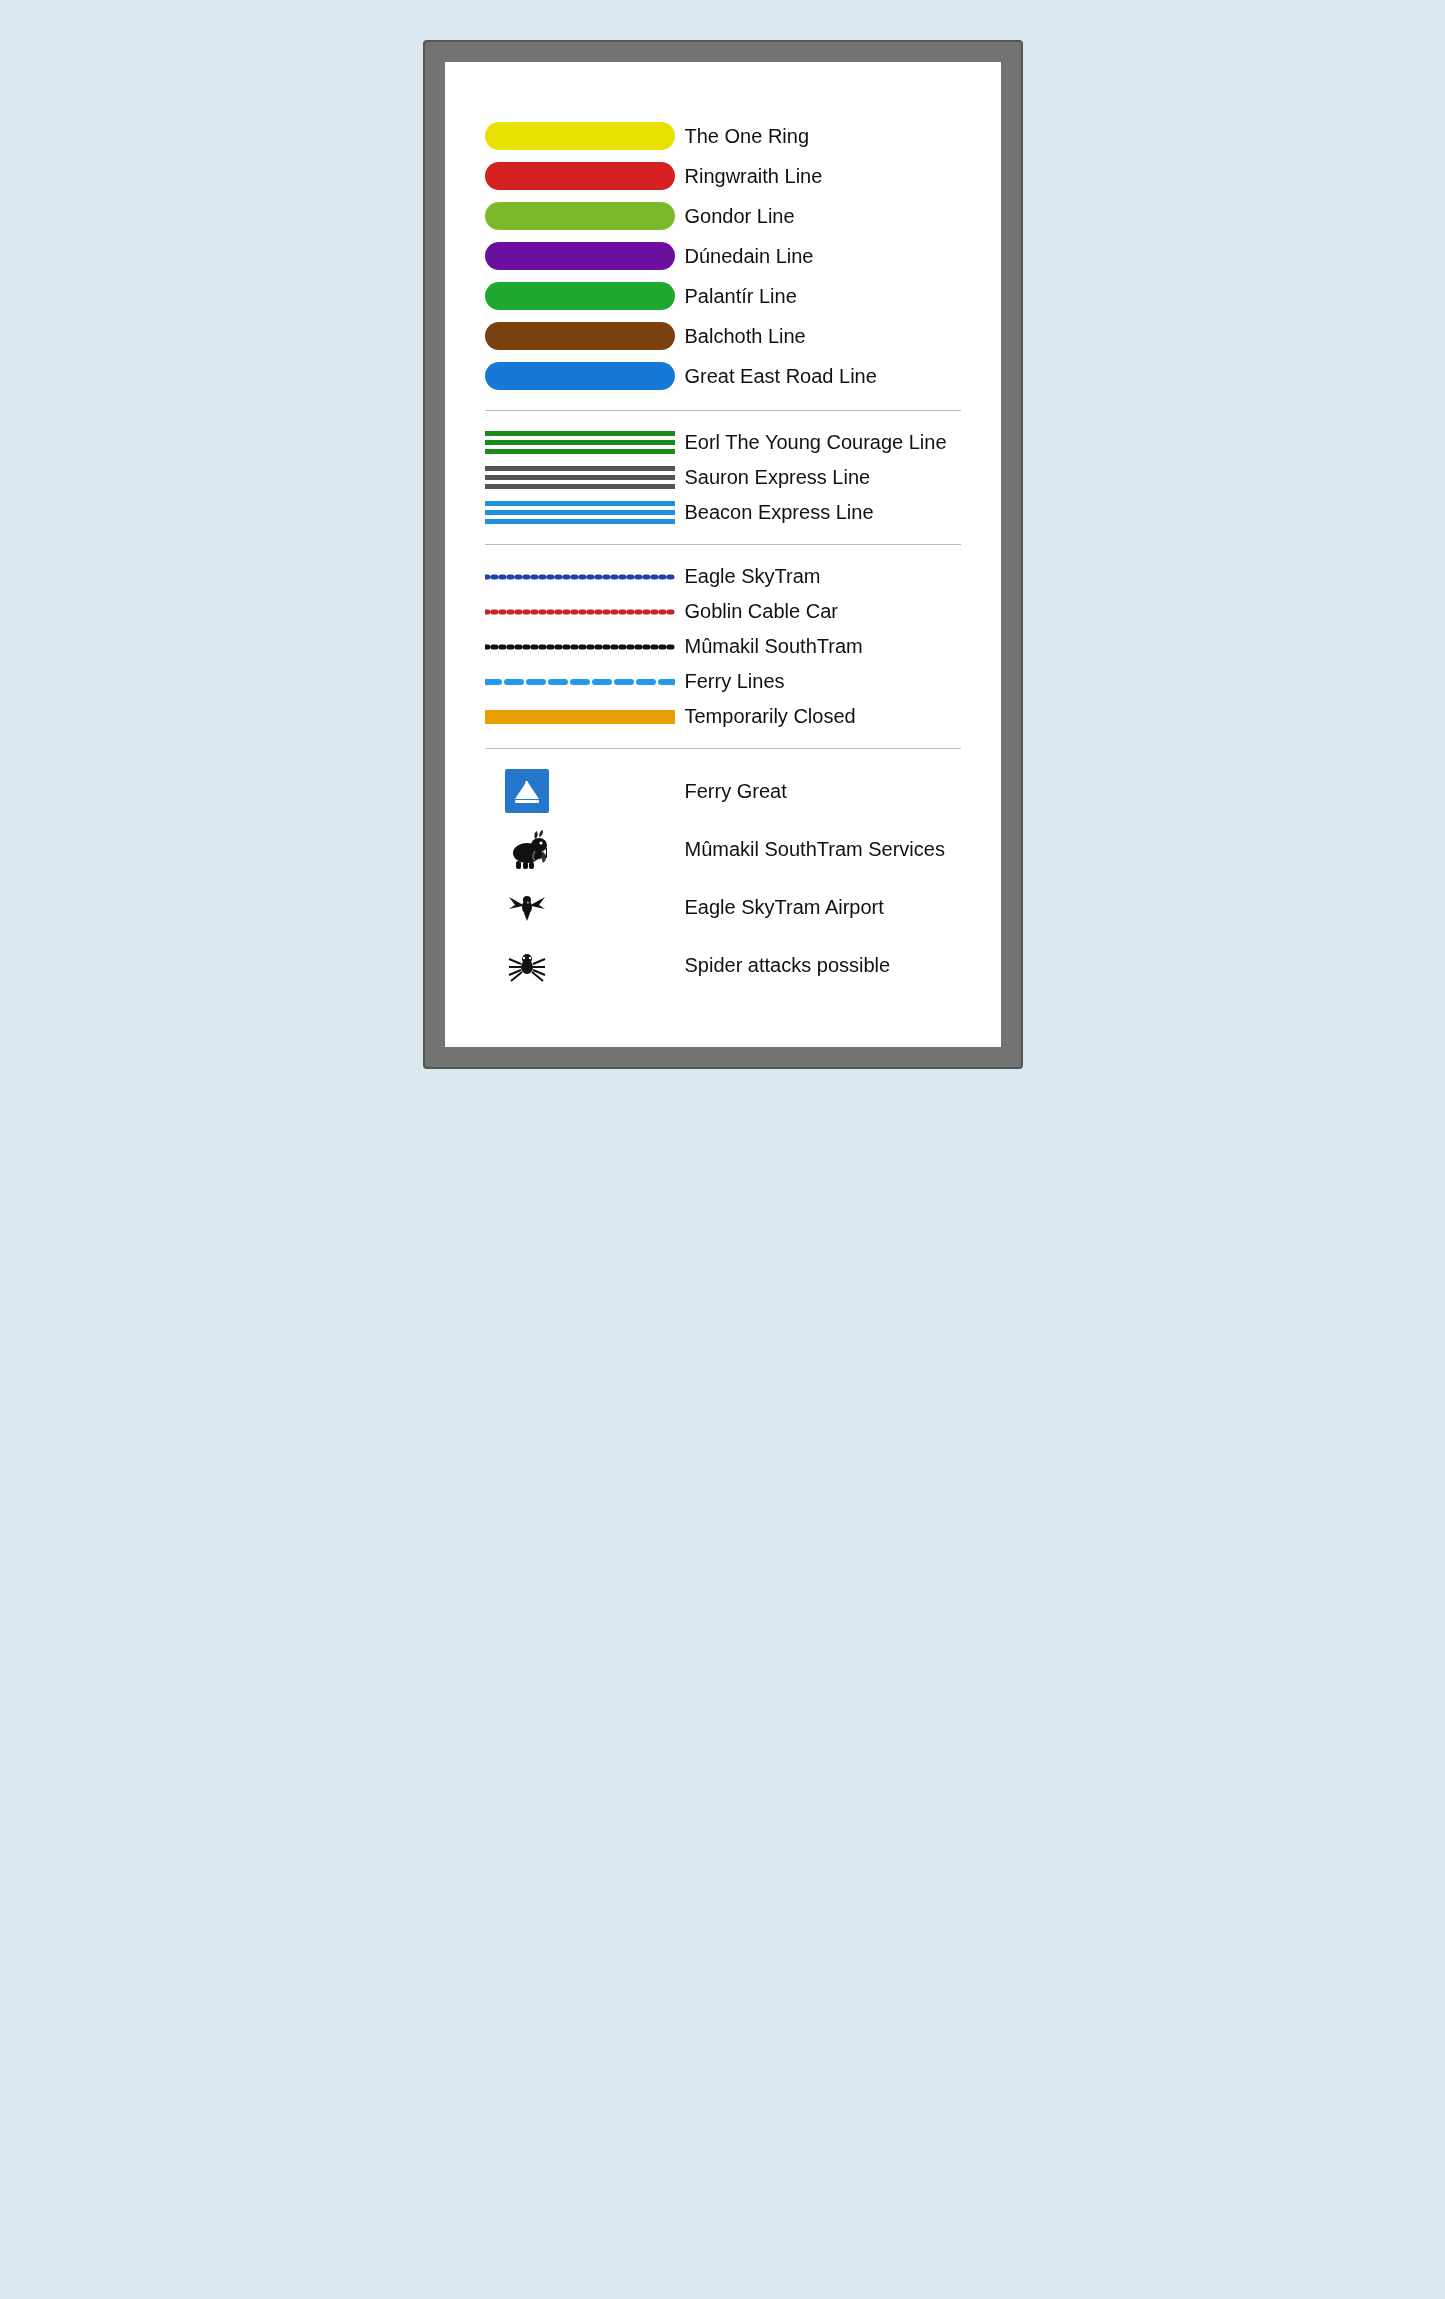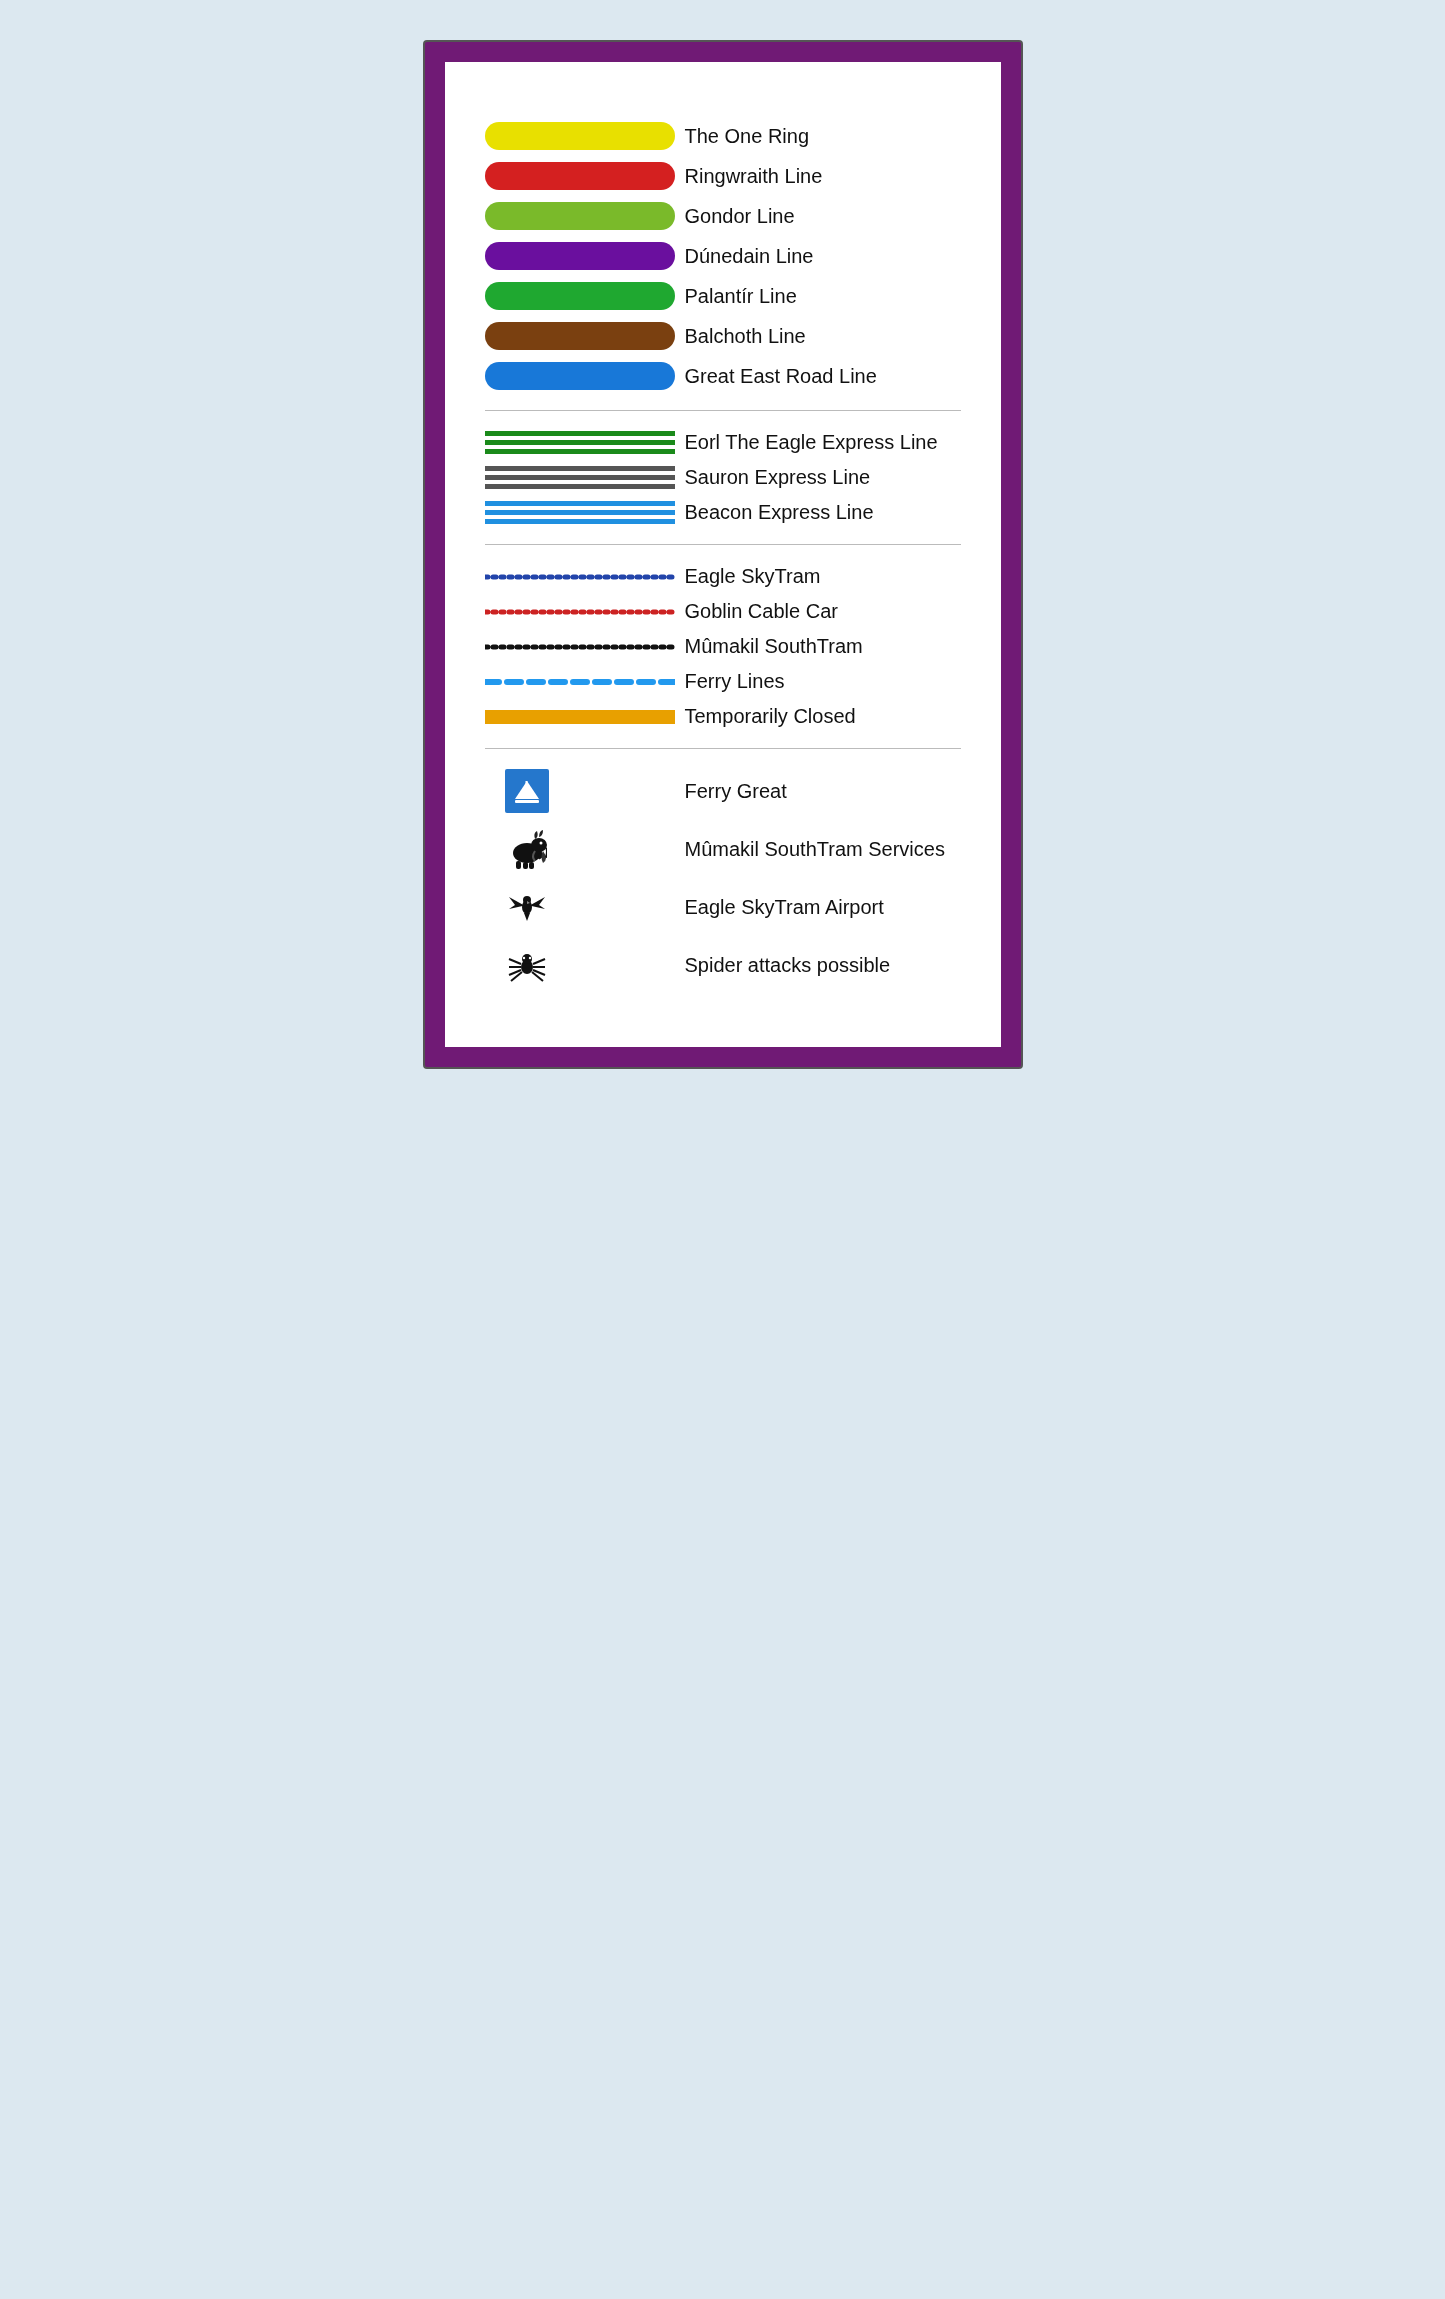--- a/index.html
+++ b/index.html
@@ -8,21 +8,21 @@
       background-color: #dce8f0;
       display: flex;
       justify-content: center;
       align-items: flex-start;
       min-height: 100vh;
       padding: 40px 20px;
       font-family: 'Arial', sans-serif;
     }
 
     .outer-card {
-      background-color: #701a75;
+      background-color: #737373;
       border: 2px solid #555;
       border-radius: 4px;
       padding: 20px;
       width: 600px;
       text-align: right;
     }
 
     .inner-card {
       background-color: #fff;
       padding: 30px 40px 40px 40px;
@@ -155,21 +155,21 @@
 
     <div class="section" id="express-lines-container">
     <div class="line-row">
     <div class="line-symbol">
       <div class="triple-lines">
         <div class="triple-line" style="background-color: #1a8a1a;"></div>
         <div class="triple-line" style="background-color: #1a8a1a;"></div>
         <div class="triple-line" style="background-color: #1a8a1a;"></div>
       </div>
     </div>
-    <span class="line-label">Eorl The Eagle Express Line</span>
+    <span class="line-label">Eorl The Young Courage Line</span>
   </div>
         <div class="line-row">
     <div class="line-symbol">
       <div class="triple-lines">
         <div class="triple-line" style="background-color: #555555;"></div>
         <div class="triple-line" style="background-color: #555555;"></div>
         <div class="triple-line" style="background-color: #555555;"></div>
       </div>
     </div>
     <span class="line-label">Sauron Express Line</span>

